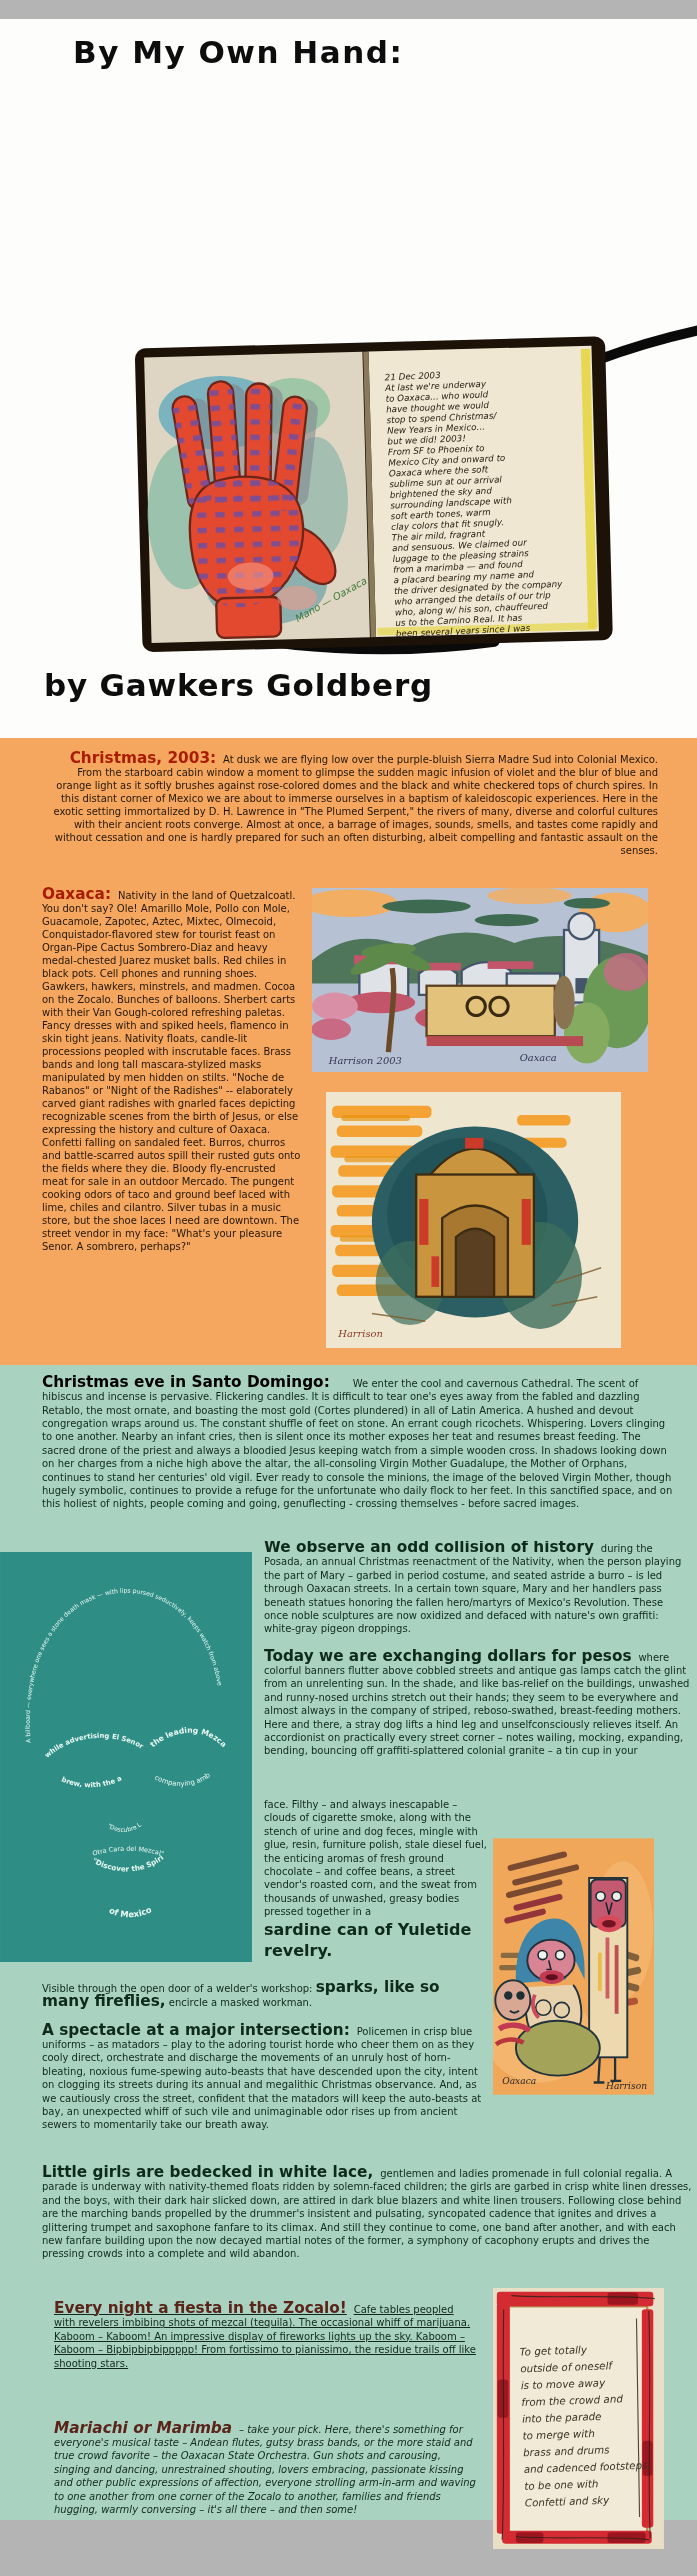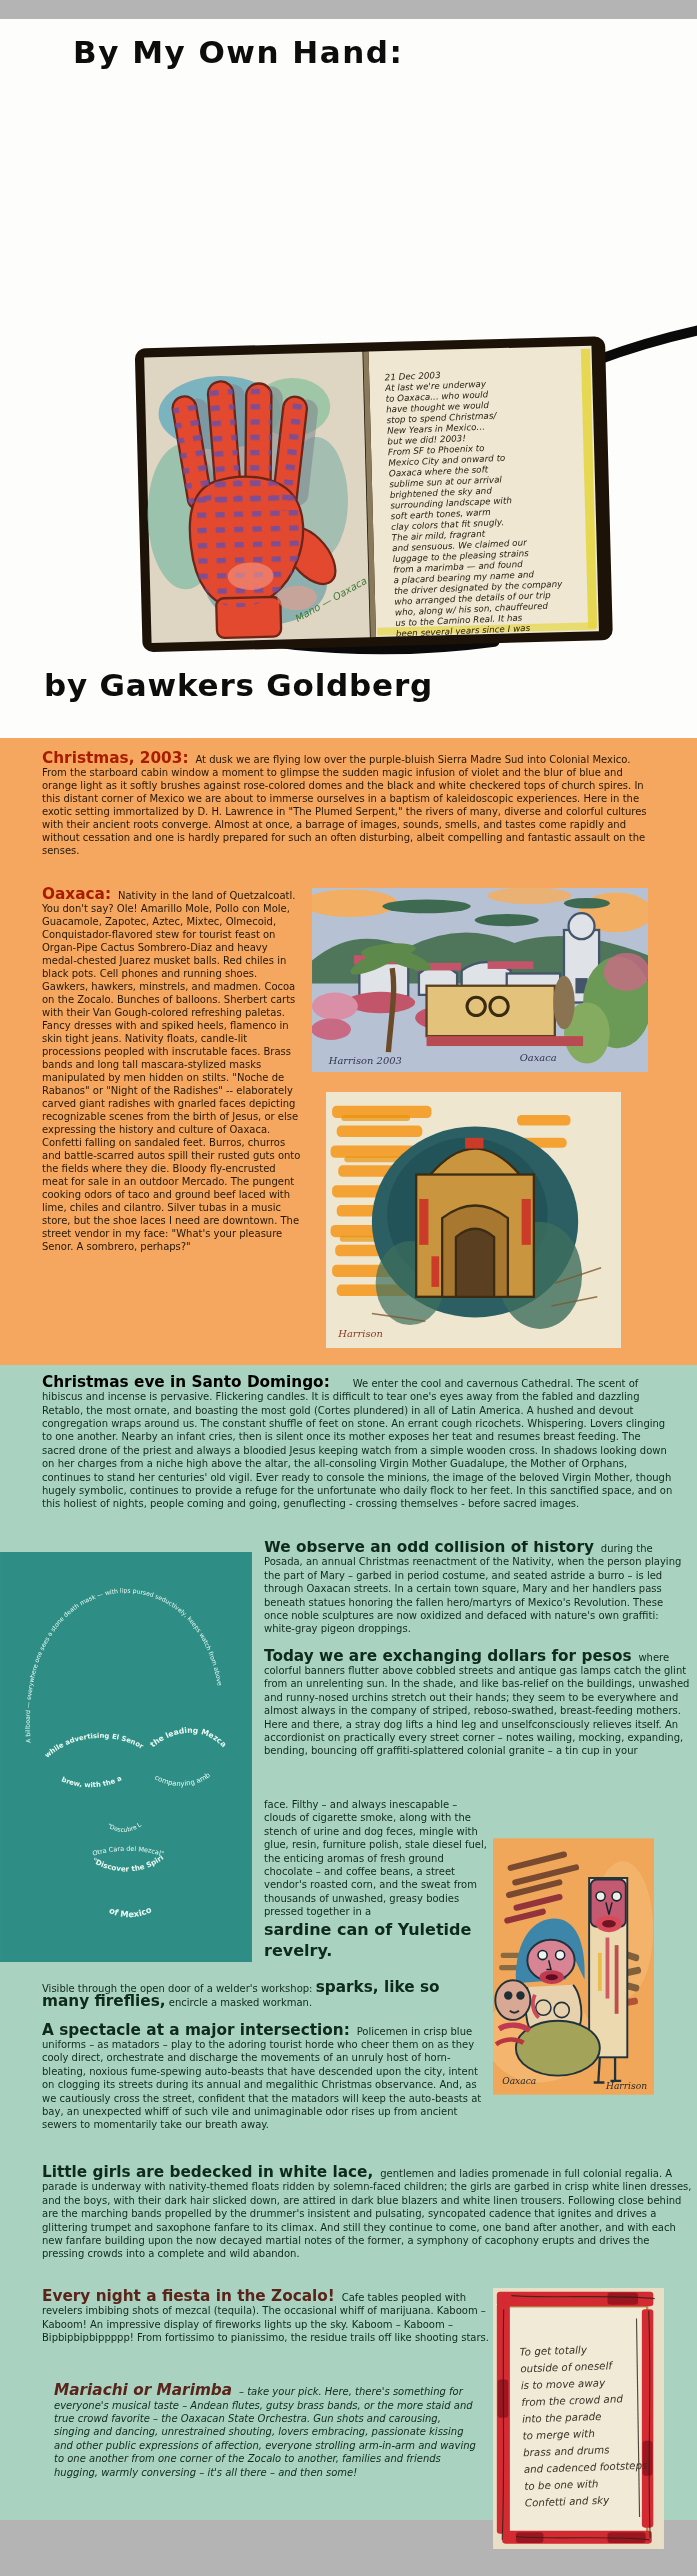--- a/index.html
+++ b/index.html
@@ -101,21 +101,21 @@
 
       <g transform="rotate(-1 560 230)">
         <text x="425" y="76" font-size="11.5" font-style="italic" fill="#2b2115"><tspan x="425" dy="0">21 Dec 2003</tspan><tspan x="425" dy="14">At last we're underway</tspan><tspan x="425" dy="14">to Oaxaca... who would</tspan><tspan x="425" dy="14">have thought we would</tspan><tspan x="425" dy="14">stop to spend Christmas/</tspan><tspan x="425" dy="14">New Years in Mexico...</tspan><tspan x="425" dy="14">but we did!  2003!</tspan><tspan x="425" dy="14">From SF to Phoenix to</tspan><tspan x="425" dy="14">Mexico City and onward to</tspan><tspan x="425" dy="14">Oaxaca where the soft</tspan><tspan x="425" dy="14">sublime sun at our arrival</tspan><tspan x="425" dy="14">brightened the sky and</tspan><tspan x="425" dy="14">surrounding landscape with</tspan><tspan x="425" dy="14">soft earth tones, warm</tspan><tspan x="425" dy="14">clay colors that fit snugly.</tspan><tspan x="425" dy="14">The air mild, fragrant</tspan><tspan x="425" dy="14">and sensuous. We claimed our</tspan><tspan x="425" dy="14">luggage to the pleasing strains</tspan><tspan x="425" dy="14">from a marimba — and found</tspan><tspan x="425" dy="14">a placard bearing my name and</tspan><tspan x="425" dy="14">the driver designated by the company</tspan><tspan x="425" dy="14">who arranged the details of our trip</tspan><tspan x="425" dy="14">who, along w/ his son, chauffeured</tspan><tspan x="425" dy="14">us to the Camino Real. It has</tspan><tspan x="425" dy="14">been several years since I was</tspan></text>
       </g>
     </g>
   </svg>
 
   <div class="abs byline">by Gawkers Goldberg</div>
 
   <div class="abs sec-orange">
-    <p class="abs para" style="left:42px;top:13.8px;width:616px;margin:0;">
+    <p class="abs para" style="left:42px;top:13.8px;width:616px;margin:0;text-align:right;">
       <span class="lead-red">Christmas, 2003:</span><span>At dusk we are flying low over the purple-bluish Sierra Madre Sud into Colonial Mexico.  From the starboard cabin window a moment to glimpse the sudden magic infusion of violet and the blur of blue and orange light as it softly brushes against rose-colored domes and the black and white checkered tops of church spires.  In this distant corner of Mexico we are about to immerse ourselves in a baptism of kaleidoscopic experiences.  Here in the exotic setting immortalized by D. H. Lawrence in "The Plumed Serpent," the rivers of many, diverse and colorful cultures with their ancient roots converge.  Almost at once, a barrage of images, sounds, smells, and tastes come rapidly and without cessation and one is hardly prepared for such an often disturbing, albeit compelling and fantastic assault on the senses.</span>
     </p>
     <p class="abs para" style="left:42px;top:150px;width:260px;margin:0;">
       <span class="lead-red">Oaxaca:</span><span>Nativity in the land of Quetzalcoatl. You don't say?  Ole! Amarillo Mole, Pollo con Mole, Guacamole, Zapotec, Aztec, Mixtec, Olmecoid, Conquistador-flavored stew for tourist feast on Organ-Pipe Cactus Sombrero-Diaz and heavy medal-chested Juarez musket balls.  Red chiles in black pots.  Cell phones and running shoes. Gawkers, hawkers, minstrels, and madmen.  Cocoa on the Zocalo.  Bunches of balloons.  Sherbert carts with their Van Gough-colored refreshing paletas. Fancy dresses with and spiked heels, flamenco in skin tight jeans.  Nativity floats, candle-lit processions peopled with inscrutable faces.  Brass bands and long tall mascara-stylized masks manipulated by men hidden on stilts. "Noche de Rabanos" or "Night of the Radishes" -- elaborately carved giant radishes with gnarled faces depicting recognizable scenes from the birth of Jesus, or else expressing the history and culture of Oaxaca.  Confetti falling on sandaled feet.  Burros, churros and battle-scarred autos spill their rusted guts onto the fields where they die. Bloody fly-encrusted meat for sale in an outdoor Mercado.  The pungent cooking odors of taco and ground beef laced with lime, chiles and cilantro. Silver tubas in a music store, but the shoe laces I need are downtown.  The street vendor in my face:  "What's your pleasure Senor.  A sombrero, perhaps?"</span>
     </p>
 
     <svg class="abs" style="left:312px;top:150px;" width="336" height="184" viewBox="0 0 440 241">
       <rect width="440" height="241" fill="#b6c2d4"></rect>
       <ellipse cx="50" cy="20" rx="62" ry="18" fill="#f2ae62"></ellipse>
       <ellipse cx="398" cy="32" rx="48" ry="26" fill="#f2ae62"></ellipse>
@@ -322,21 +322,21 @@
       <p class="para" style="margin:0;">
         <span class="lead-dark">A spectacle at a major intersection:</span><span>Policemen in crisp blue uniforms – as matadors – play to the adoring tourist horde who cheer them on as they cooly direct, orchestrate and discharge the movements of an unruly host of horn-bleating, noxious fume-spewing auto-beasts that have descended upon the city, intent on clogging its streets during its annual and megalithic Christmas observance.  And, as we cautiously cross the street, confident that the matadors will keep the auto-beasts at bay, an unexpected whiff of such vile and unimaginable odor rises up from ancient sewers to momentarily take our breath away.</span>
       </p>
     </div>
 
     <p class="abs para" style="left:42px;top:801px;width:650px;margin:0;">
       <span class="lead-dark">Little girls are bedecked in white lace,</span><span>gentlemen and ladies promenade in full colonial regalia.  A parade is underway with nativity-themed floats ridden by solemn-faced children; the girls are garbed in crisp white linen dresses, and the boys, with their dark hair slicked down, are attired in dark blue blazers and white linen trousers.  Following close behind are the marching bands propelled by the drummer's insistent and pulsating, syncopated cadence that ignites and drives a glittering trumpet and saxophone fanfare to its climax.  And still they continue to come, one band after another, and with each new fanfare building upon the now decayed martial notes of the former, a symphony of cacophony erupts and drives the pressing crowds into a complete and wild abandon.</span>
     </p>
 
     <div class="abs" style="left:42px;top:925px;width:447px;">
-      <p class="para" style="margin:0;">
+      <p class="para" style="margin:12px;text-decoration:underline;">
         <span class="lead-brown">Every night a fiesta in the Zocalo!</span><span>Cafe tables peopled with revelers imbibing shots of mezcal (tequila).  The occasional whiff of marijuana.  Kaboom – Kaboom!  An impressive display of fireworks lights up the sky.  Kaboom – Kaboom – Bipbipbipbippppp!  From fortissimo to pianissimo, the residue trails off like shooting stars.</span>
       </p>
       <div class="gap"></div>
         <div class="gap"></div>
       <p class="para" style="margin:12px;font-style:italic;">
         <span class="lead-brown">Mariachi or Marimba</span><span>– take your pick.  Here, there's something for everyone's musical taste – Andean flutes, gutsy brass bands, or the more staid and true crowd favorite – the Oaxacan State Orchestra.  Gun shots and carousing, singing and dancing, unrestrained shouting, lovers embracing, passionate kissing and other public expressions of affection, everyone strolling arm-in-arm and waving to one another from one corner of the Zocalo to another, families and friends hugging, warmly conversing – it's all there – and then some!</span>
       </p>
     </div>
 
     <svg class="abs" style="left:493px;top:923px;z-index:3;" width="171" height="261" viewBox="0 0 224 342">

